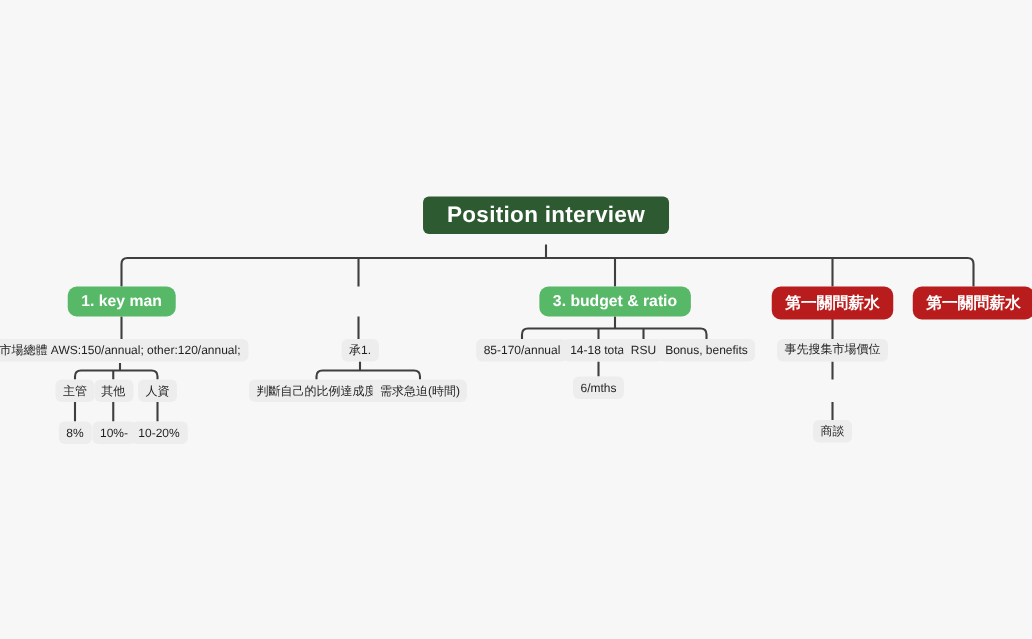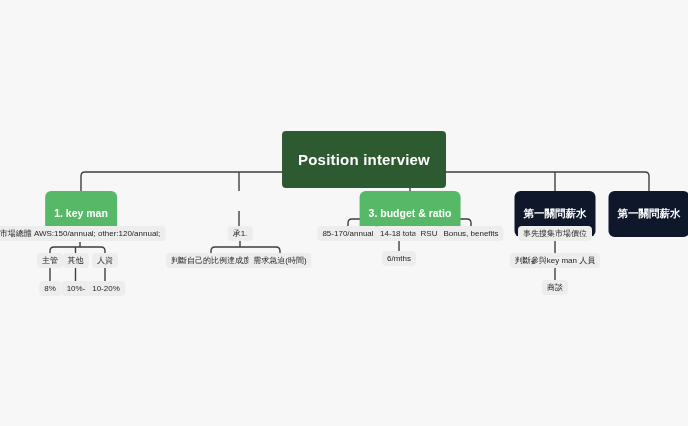--- a/index.html
+++ b/index.html
@@ -15,29 +15,29 @@
     position:absolute;
     transform:translateX(-50%);
     white-space:nowrap;
     box-sizing:border-box;
     text-align:center;
     cursor:default;
   }
   .root-node {
     background:#2e5a32; color:#ffffff;
     font-weight:bold; font-size:15px;
-    padding:20px 16px; border-radius:4px;
+    padding:4px 16px; border-radius:4px;
     letter-spacing:0.2px;
   }
   .branch-node {
     color:#ffffff; font-weight:bold; font-size:10.5px;
-    padding:16px 9px; border-radius:6px;
+    padding:4px 9px; border-radius:6px;
   }
   .green  { background:#57b868; }
-  .purple { background:#0f172a; }
+  .purple { background:#b91c1c; }
   .gray-node {
     background:#ededee; color:#1f1f1f;
     font-size:8px; line-height:1.15;
     padding:3px 5px; border-radius:4px;
   }
 </style>
 </head>
 <body>
 
 <div class="canvas">
@@ -92,16 +92,15 @@
   <div class="node gray-node" style="left:211px; top:253px;">判斷自己的比例達成度</div>
   <div class="node gray-node" style="left:280px; top:253px;">需求急迫(時間)</div>
 
   <div class="node gray-node" style="left:348px; top:226px;">85-170/annual</div>
   <div class="node gray-node" style="left:399px; top:226px;">14-18 total</div>
   <div class="node gray-node" style="left:429px; top:226px;">RSU</div>
   <div class="node gray-node" style="left:471px; top:226px;">Bonus, benefits</div>
   <div class="node gray-node" style="left:399px; top:251px;">6/mths</div>
 
   <div class="node gray-node" style="left:555px; top:226px;font-family:Liberation Mono, monospace;">事先搜集市場價位</div>
-  <div class="node gray-node" style="left:555px; top:253px;">判斷參與key man 人員</div>
   <div class="node gray-node" style="left:555px; top:280px;">商談</div>
 
 </div>
 
 </body></html>

